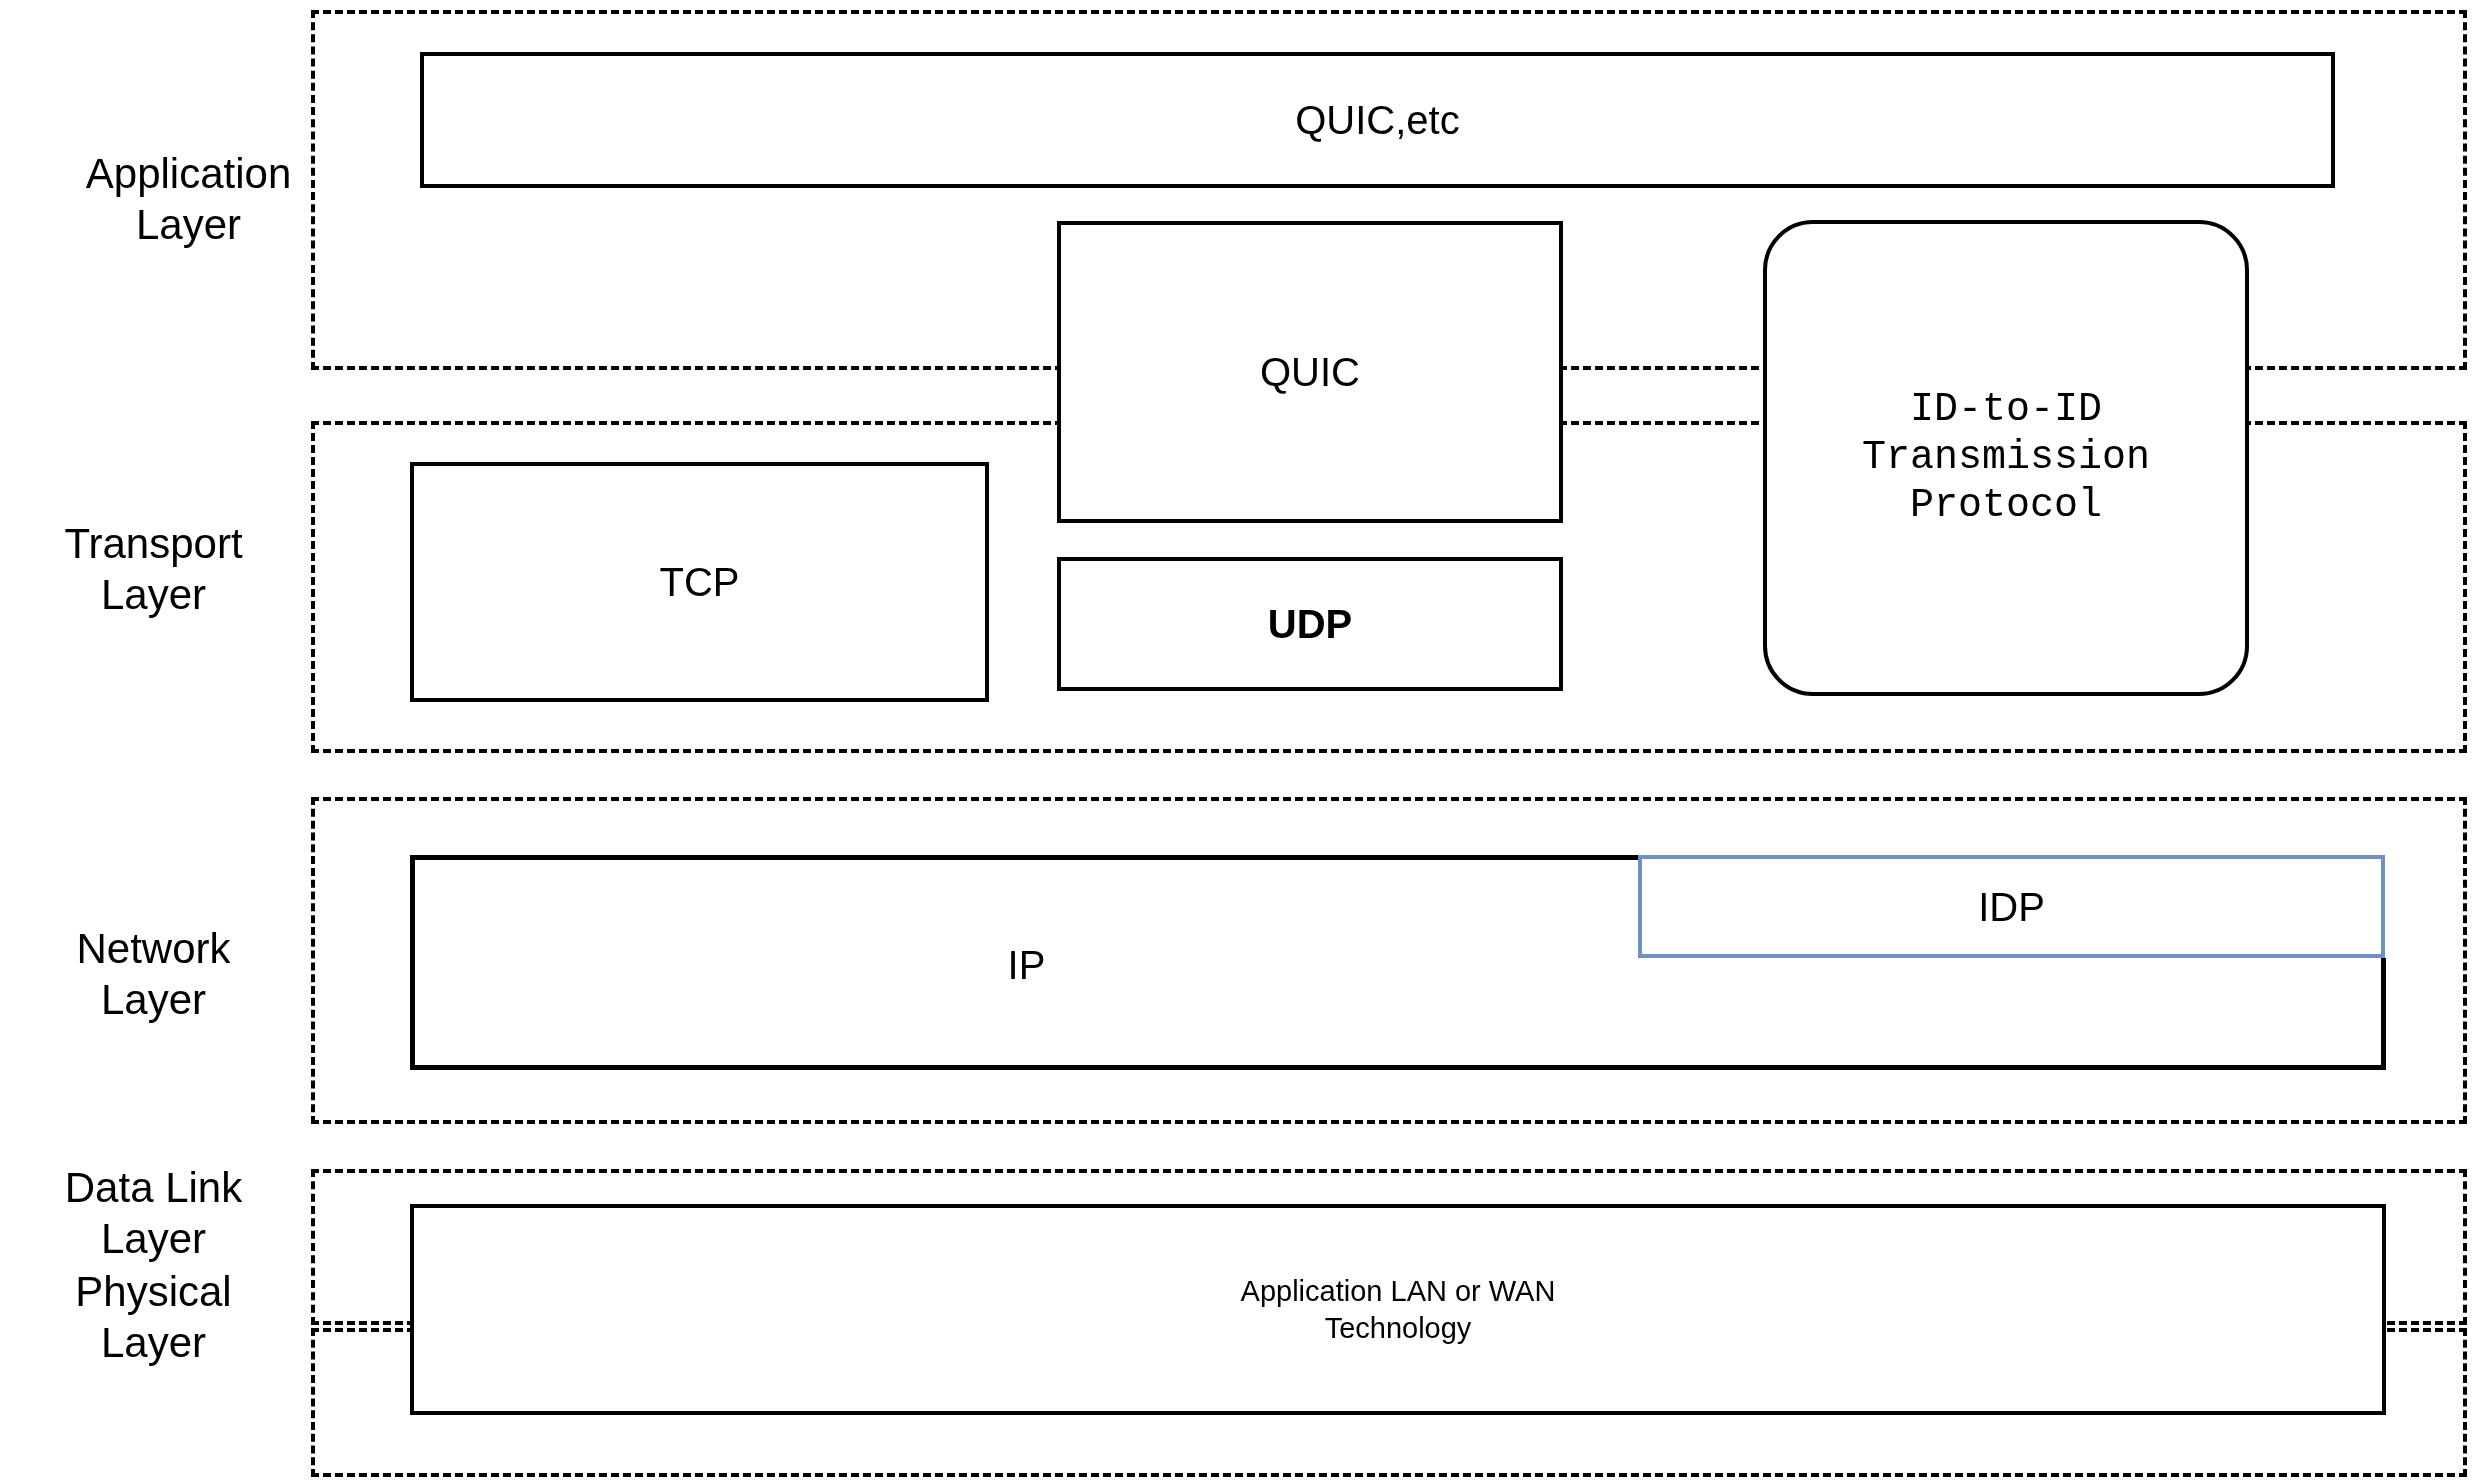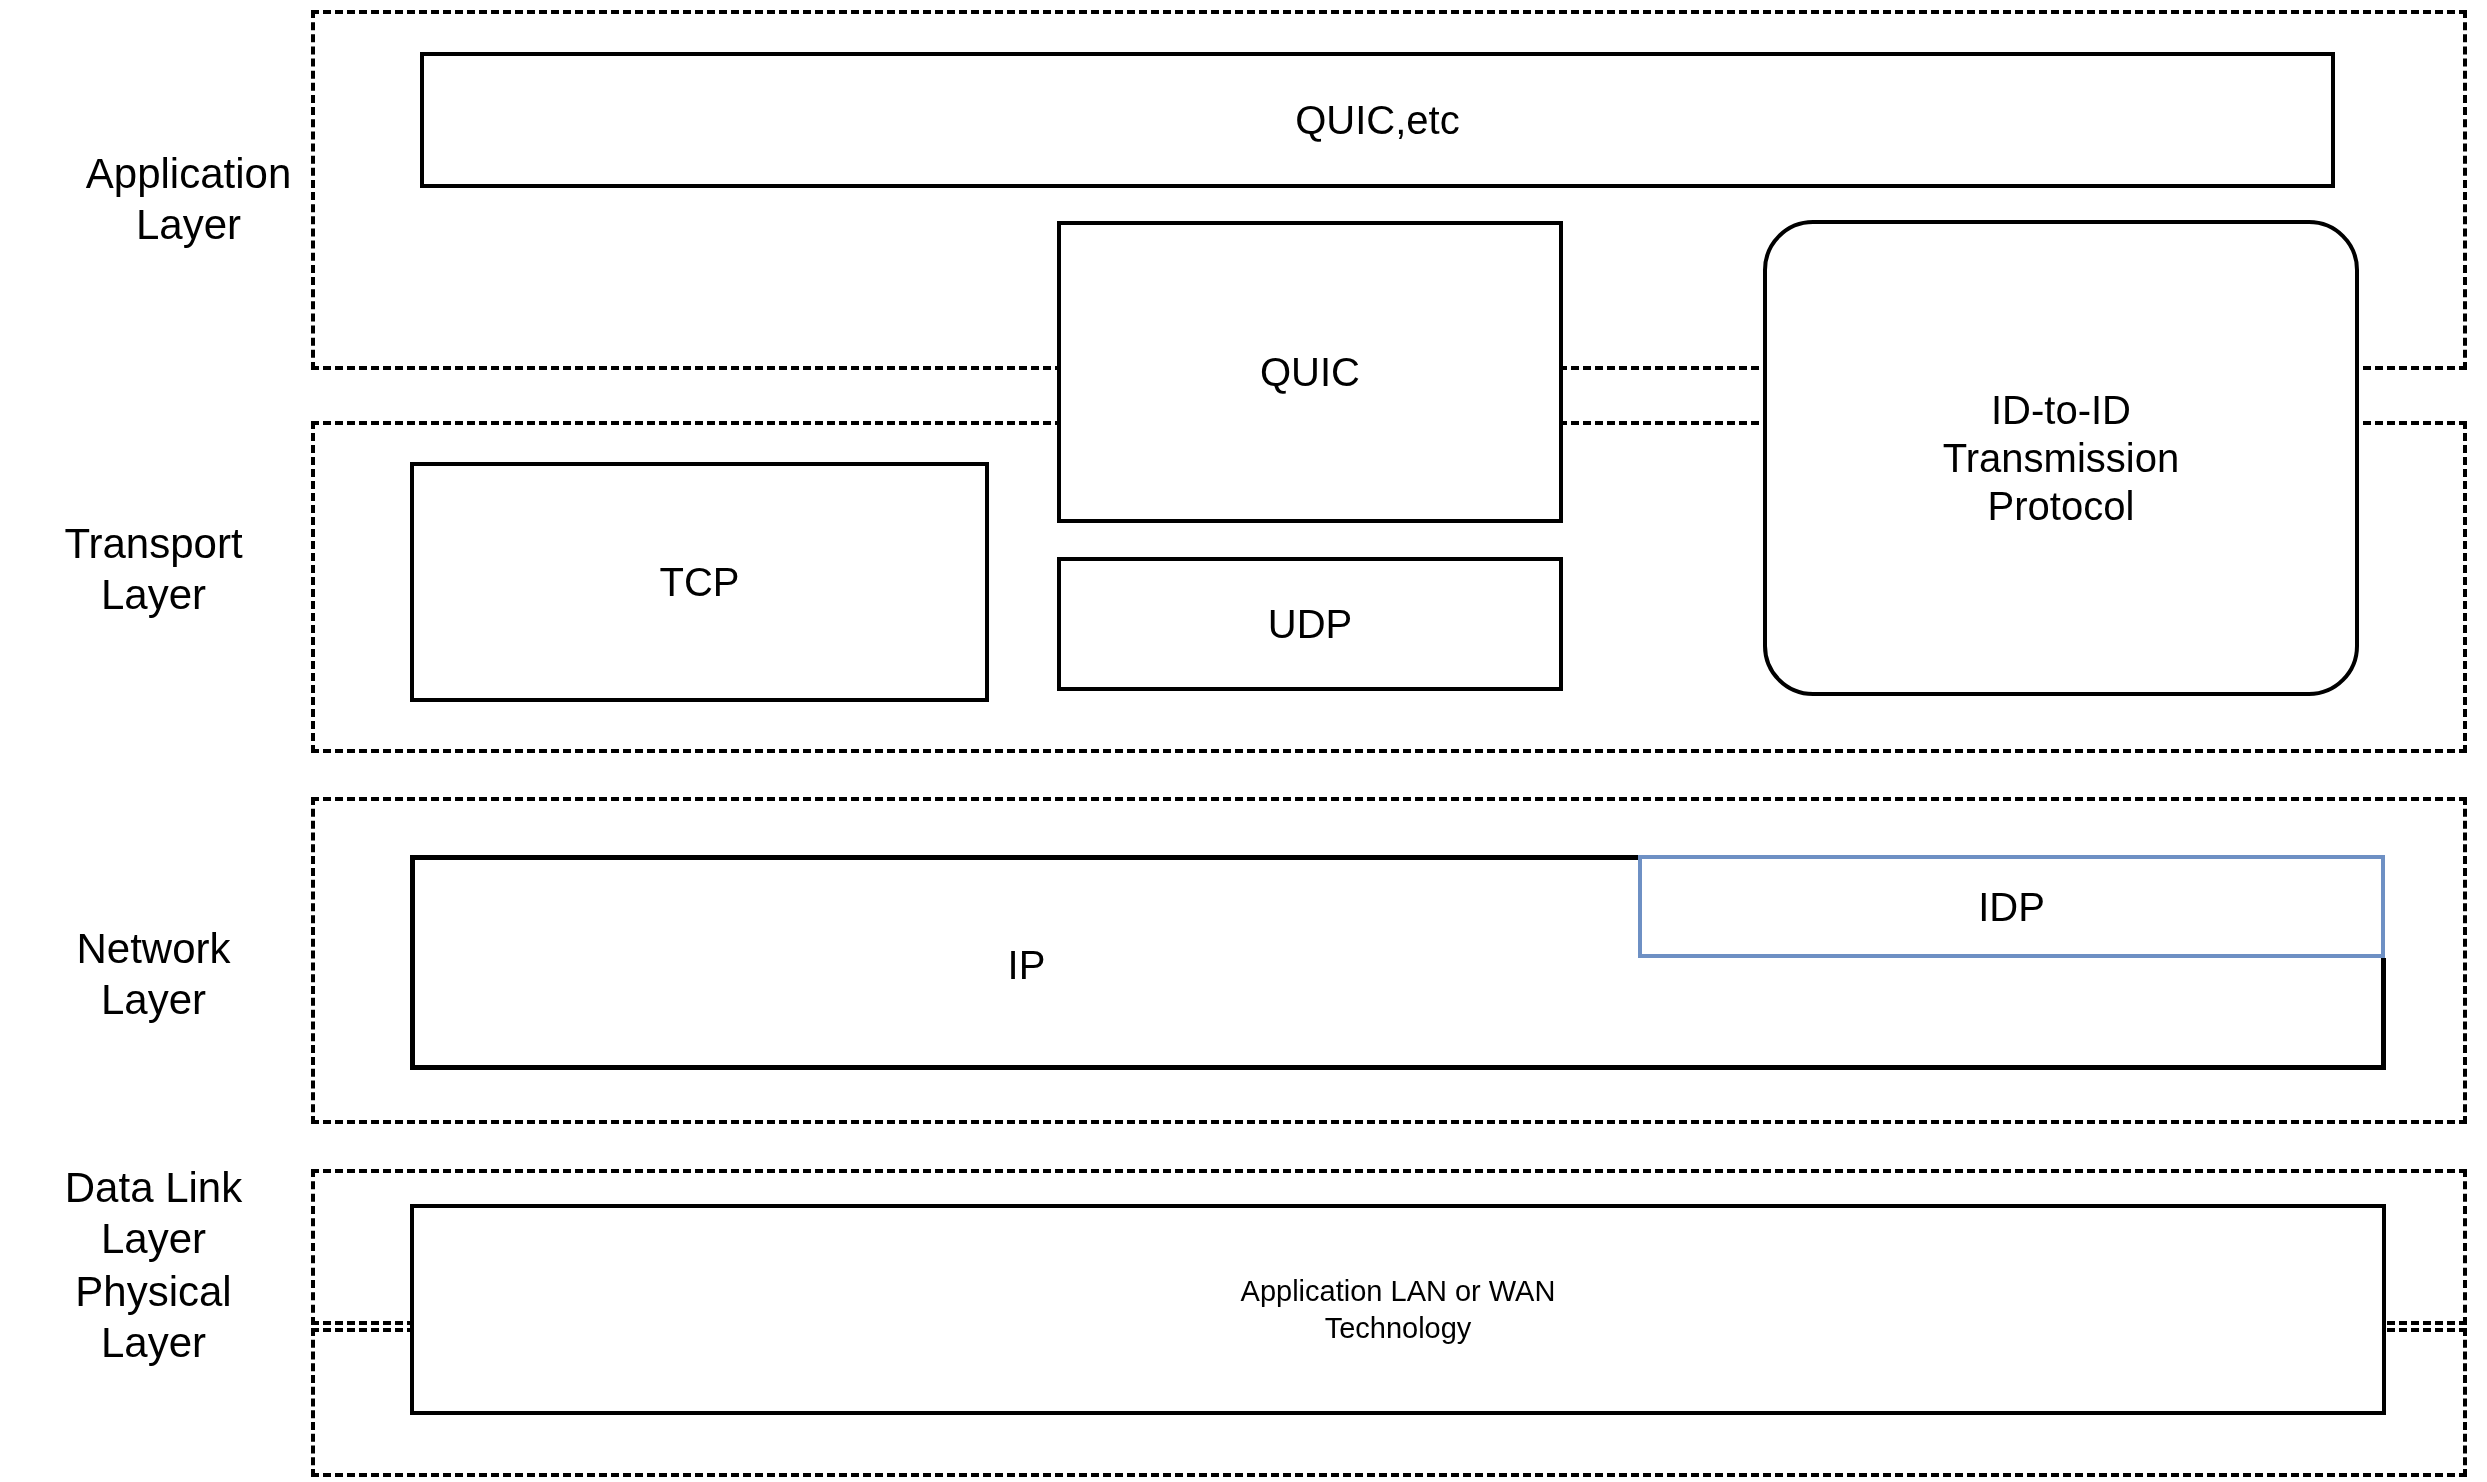--- a/index.html
+++ b/index.html
@@ -104,23 +104,23 @@
 Layer</div>
   <div class="layer-label" style="top:1266px;">Physical
 Layer</div>
 
   <div class="pbox" style="left:420px; top:52px; width:1915px; height:136px;">QUIC,etc</div>
 
   <div class="pbox" style="left:410px; top:462px; width:579px; height:240px;">TCP</div>
 
   <div class="pbox" style="left:1057px; top:221px; width:506px; height:302px;">QUIC</div>
 
-  <div class="pbox" style="left:1057px; top:557px; width:506px; height:134px;">UDP</div>
+  <div class="pbox" style="left:1057px; top:557px; width:506px; height:134px;font-weight:bold;">UDP</div>
 
-  <div class="pbox rounded" style="left:1763px; top:220px; width:596px; height:476px;">ID-to-ID
+  <div class="pbox rounded" style="left:1763px; top:220px; width:486px; height:476px;font-family:Liberation Mono, monospace;">ID-to-ID
 Transmission
 Protocol</div>
 
   <div class="ip-edge" style="left:410px; top:855px; width:4.8px; height:215px;"></div>
 
   <div class="ip-edge" style="left:410px; top:1065px; width:1976px; height:4.8px;"></div>
 
   <div class="ip-edge" style="left:2381px; top:958px; width:4.8px; height:112px;"></div>
 
   <div class="ip-edge" style="left:410px; top:855px; width:1233px; height:4.8px;"></div>

